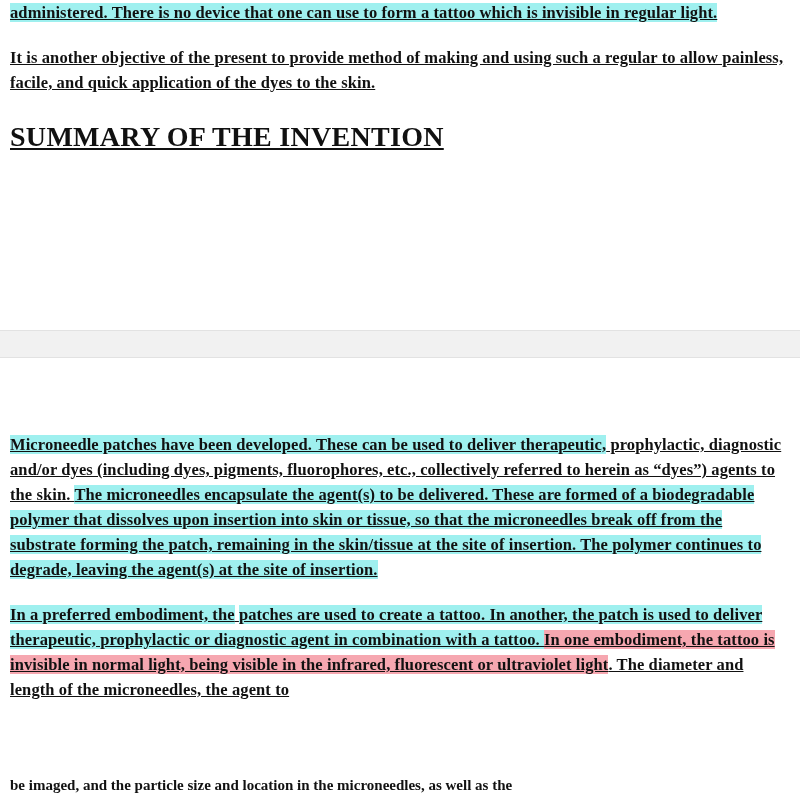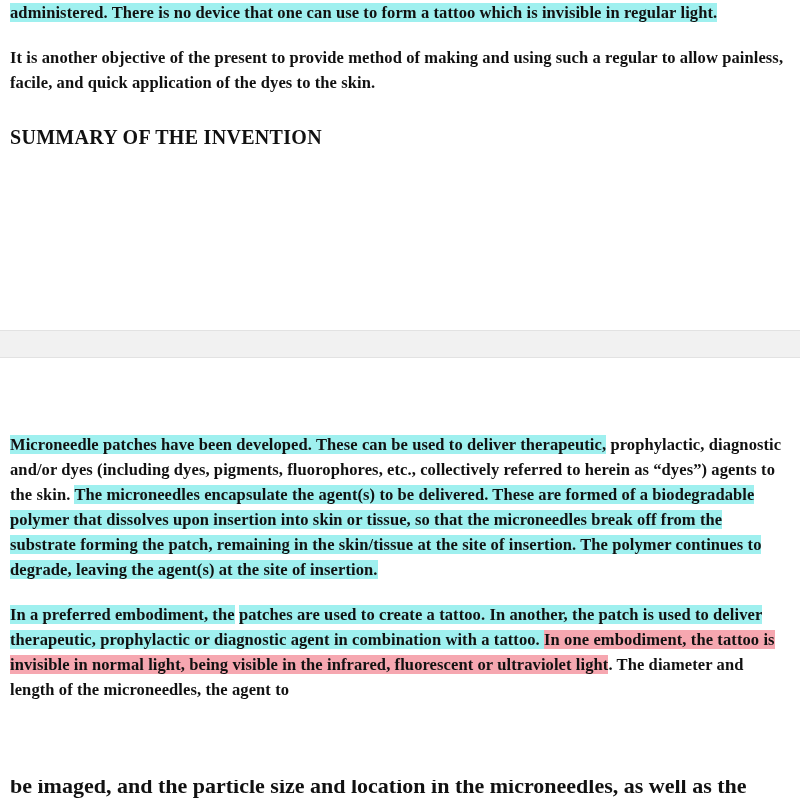--- a/index.html
+++ b/index.html
@@ -19,20 +19,21 @@
     width: 800px;
     height: 800px;
     background: #ffffff;
   }
   .section {
     position: absolute;
     left: 0;
     width: 800px;
     box-sizing: border-box;
     padding: 0 12px 0 10px;
+    text-decoration: underline;
   }
   .sec-top { top: 0; }
   .sec-bottom { top: 340px; }
 
   .gap-band {
     position: absolute;
     left: 0;
     top: 330px;
     width: 800px;
     height: 26px;
@@ -46,21 +47,21 @@
     font-size: 16.5px;
     line-height: 25px;
     font-weight: 700;
     letter-spacing: 0.1px;
     text-align: left;
   }
   p.para:last-child { margin-bottom: 8px; }
 
   h2.heading {
     margin: 28px 0 12px 0;
-    font-size: 20px;
+    font-size: 28px;
     line-height: 28px;
     font-weight: 700;
     letter-spacing: 0.3px;
   }
 
   .hl-cyan {
     background: #9ff0ef;
     box-decoration-break: clone;
     -webkit-box-decoration-break: clone;
   }
@@ -75,21 +76,21 @@
     left: 0;
     top: 780px;
     width: 800px;
     height: 20px;
     overflow: hidden;
   }
   .cut-line {
     position: absolute;
     left: 10px;
     top: -7px;
-    font-size: 22px;
+    font-size: 15px;
     line-height: 25px;
     font-weight: 700;
     white-space: nowrap;
   }
   .spacer-block { height: 92px; }
 </style>
 </head>
 <body>
 
 <div class="page">

